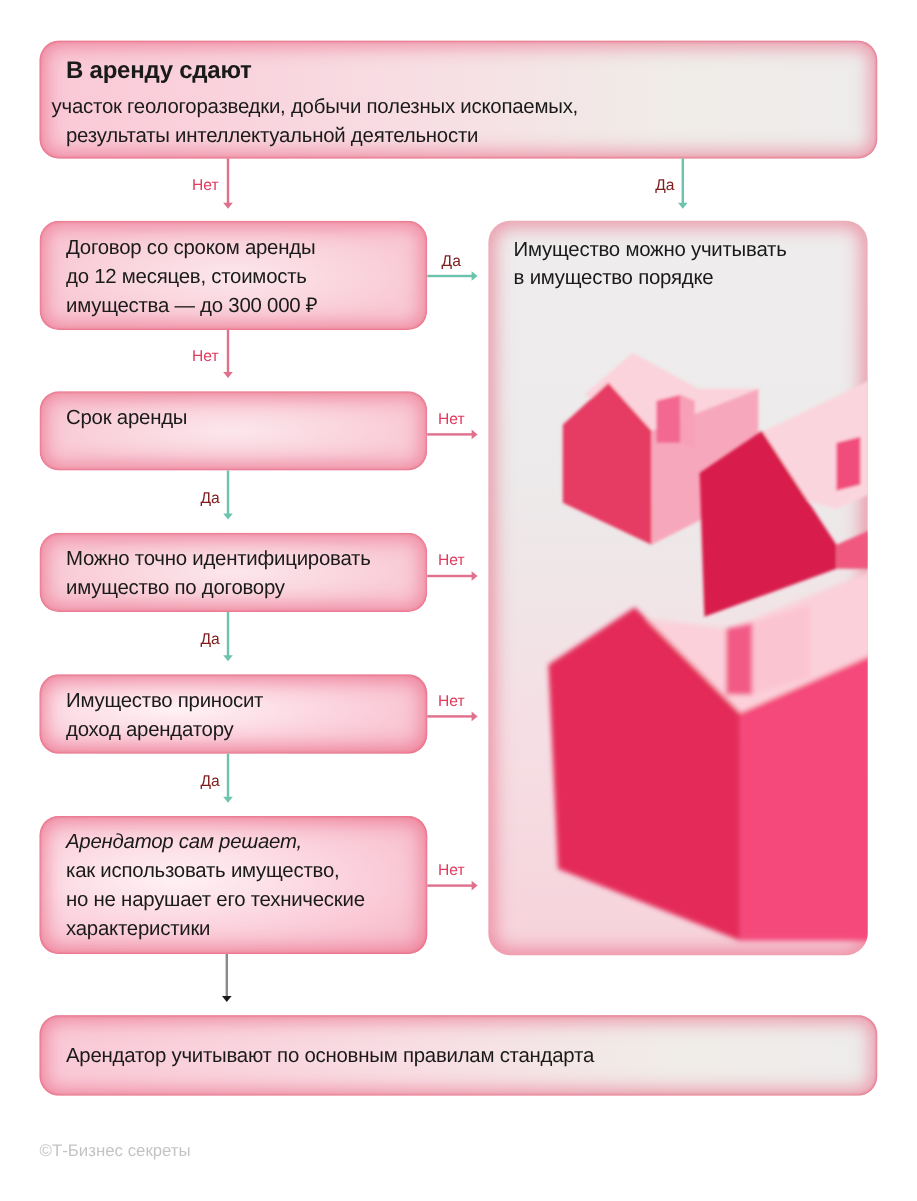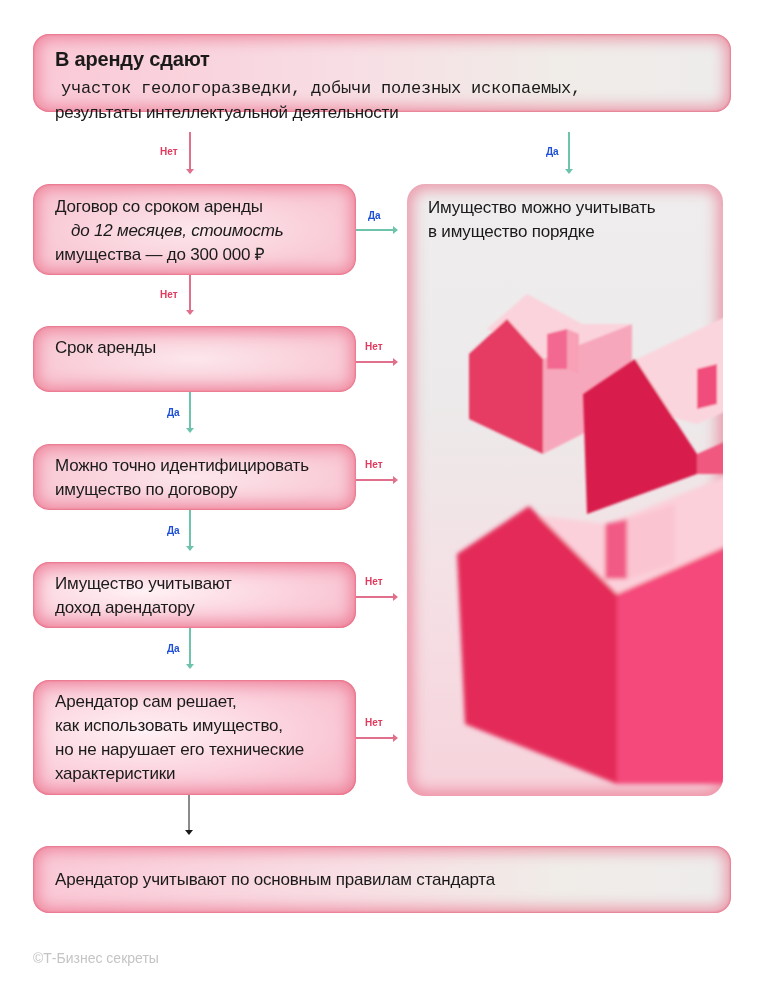--- a/index.html
+++ b/index.html
@@ -21,52 +21,52 @@
   .box.pinker {
     background:
       radial-gradient(ellipse at 35% 45%, rgba(255,240,244,0.9) 0%, rgba(250,200,214,0.9) 55%, #f6b3c4 100%);
   }
   .txt { position:absolute; font-size:17px; line-height:24px; letter-spacing:-0.2px; }
   .title { font-weight:bold; font-size:20px; line-height:26px; }
   .vline { position:absolute; width:2px; }
   .hline { position:absolute; height:2px; }
   .arrow-d { position:absolute; width:0; height:0; border-left:4px solid transparent; border-right:4px solid transparent; }
   .arrow-r { position:absolute; width:0; height:0; border-top:4px solid transparent; border-bottom:4px solid transparent; }
-  .lbl { position:absolute; font-size:10px; font-weight:bold; }
+  .lbl { position:absolute; font-size:13px; font-weight:normal; }
   .no { color:#e03a5e; }
-  .yes { color:#1d4ed8; }
+  .yes { color:#7f1d1d; }
   .no-bg { background:#e0708c; }
   .yes-bg { background:#6ec3ad; }
   .footer { position:absolute; left:33px; top:950px; font-size:14px; color:#c4c4c4; }
   .panel {
     position:absolute; left:407px; top:184px; width:316px; height:612px; border-radius:18px; overflow:hidden;
     background: linear-gradient(180deg, #efeded 0%, #eceaea 35%, #f5dfe4 70%, #f7d3dc 100%);
     box-shadow: inset 0 0 14px 6px rgba(232,92,122,0.55);
   }
 </style>
 </head>
 <body>
 
-<div class="box light" style="left:33px; top:34px; width:698px; height:78px;text-align:right;">
+<div class="box light" style="left:33px; top:34px; width:698px; height:98px;text-align:right;">
   <div class="txt title" style="left:22px; top:12px;">В аренду сдают</div>
-  <div class="txt" style="left:28px; top:43px;font-family:Liberation Mono, monospace;">участок геологоразведки, добычи полезных ископаемых,</div>
+  <div class="txt" style="left:10px; top:43px;">участок геологоразведки, добычи полезных ископаемых,</div>
   <div class="txt" style="left:22px; top:67px;">результаты интеллектуальной деятельности</div>
 </div>
 
 <div class="vline no-bg" style="left:189px; top:132px; height:38px;"></div>
 <div class="arrow-d" style="left:186px; top:169px; border-top:5px solid #e0708c;"></div>
 <div class="lbl no" style="left:160px; top:146px;">Нет</div>
 
 <div class="vline yes-bg" style="left:568px; top:132px; height:38px;"></div>
 <div class="arrow-d" style="left:565px; top:169px; border-top:5px solid #6ec3ad;"></div>
 <div class="lbl yes" style="left:546px; top:146px;">Да</div>
 
 <div class="box" style="left:33px; top:184px; width:323px; height:91px;">
   <div class="txt" style="left:22px; top:11px;">Договор со сроком аренды</div>
-  <div class="txt" style="left:38px; top:35px;font-style:italic;">до 12 месяцев, стоимость</div>
+  <div class="txt" style="left:22px; top:35px;">до 12 месяцев, стоимость</div>
   <div class="txt" style="left:22px; top:59px;">имущества — до 300 000 ₽</div>
 </div>
 <div class="hline yes-bg" style="left:356px; top:229px; width:38px;"></div>
 <div class="arrow-r" style="left:393px; top:226px; border-left:5px solid #6ec3ad;"></div>
 <div class="lbl yes" style="left:368px; top:210px;">Да</div>
 <div class="vline no-bg" style="left:189px; top:275px; height:36px;"></div>
 <div class="arrow-d" style="left:186px; top:310px; border-top:5px solid #e0708c;"></div>
 <div class="lbl no" style="left:160px; top:289px;">Нет</div>
 
 <div class="box" style="left:33px; top:326px; width:323px; height:66px;">
@@ -84,32 +84,32 @@
   <div class="txt" style="left:22px; top:10px;">Можно точно идентифицировать</div>
 </div>
 <div class="hline no-bg" style="left:356px; top:479px; width:38px;"></div>
 <div class="arrow-r" style="left:393px; top:476px; border-left:5px solid #e0708c;"></div>
 <div class="lbl no" style="left:365px; top:459px;">Нет</div>
 <div class="vline yes-bg" style="left:189px; top:510px; height:37px;"></div>
 <div class="arrow-d" style="left:186px; top:546px; border-top:5px solid #6ec3ad;"></div>
 <div class="lbl yes" style="left:167px; top:525px;">Да</div>
 
 <div class="box pinker" style="left:33px; top:562px; width:323px; height:66px;">
-  <div class="txt" style="left:22px; top:10px;">Имущество учитывают</div>
+  <div class="txt" style="left:22px; top:10px;">Имущество приносит</div>
   <div class="txt" style="left:22px; top:34px;">доход арендатору</div>
 </div>
 <div class="hline no-bg" style="left:356px; top:596px; width:38px;"></div>
 <div class="arrow-r" style="left:393px; top:593px; border-left:5px solid #e0708c;"></div>
 <div class="lbl no" style="left:365px; top:576px;">Нет</div>
 <div class="vline yes-bg" style="left:189px; top:628px; height:37px;"></div>
 <div class="arrow-d" style="left:186px; top:664px; border-top:5px solid #6ec3ad;"></div>
 <div class="lbl yes" style="left:167px; top:643px;">Да</div>
 
 <div class="box pinker" style="left:33px; top:680px; width:323px; height:115px;">
-  <div class="txt" style="left:22px; top:10px;">Арендатор сам решает,</div>
+  <div class="txt" style="left:22px; top:10px;font-style:italic;">Арендатор сам решает,</div>
   <div class="txt" style="left:22px; top:34px;">как использовать имущество,</div>
   <div class="txt" style="left:22px; top:58px;">но не нарушает его технические</div>
   <div class="txt" style="left:22px; top:82px;">характеристики</div>
 </div>
 <div class="hline no-bg" style="left:356px; top:737px; width:38px;"></div>
 <div class="arrow-r" style="left:393px; top:734px; border-left:5px solid #e0708c;"></div>
 <div class="lbl no" style="left:365px; top:717px;">Нет</div>
 <div class="vline" style="left:188px; top:795px; height:36px; background:#8a8a8a;"></div>
 <div class="arrow-d" style="left:185px; top:830px; border-top:5px solid #1a1a1a;"></div>
 

